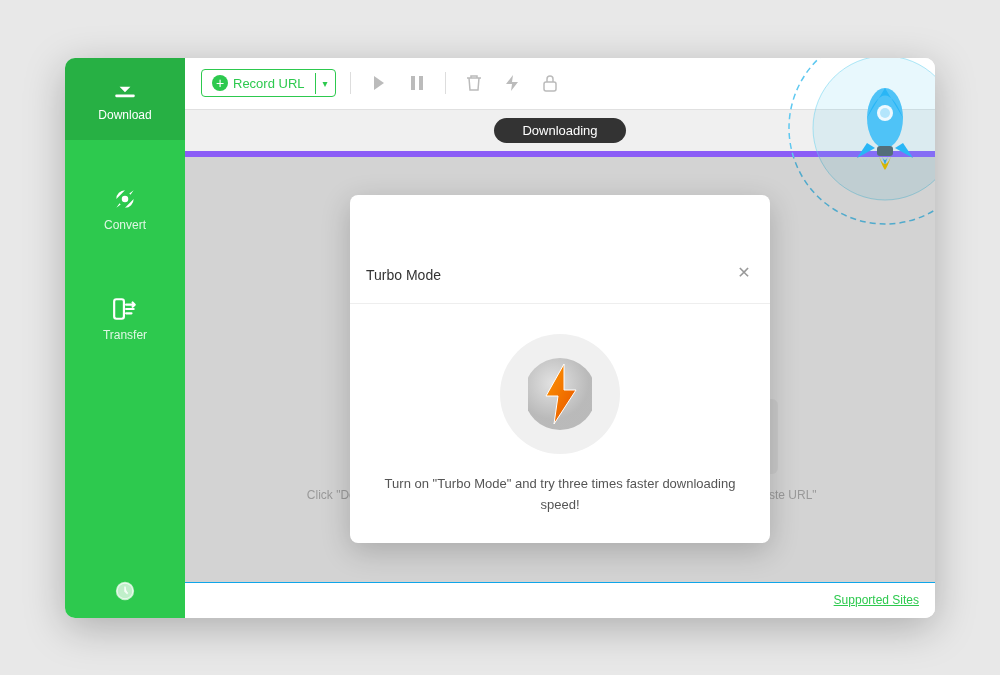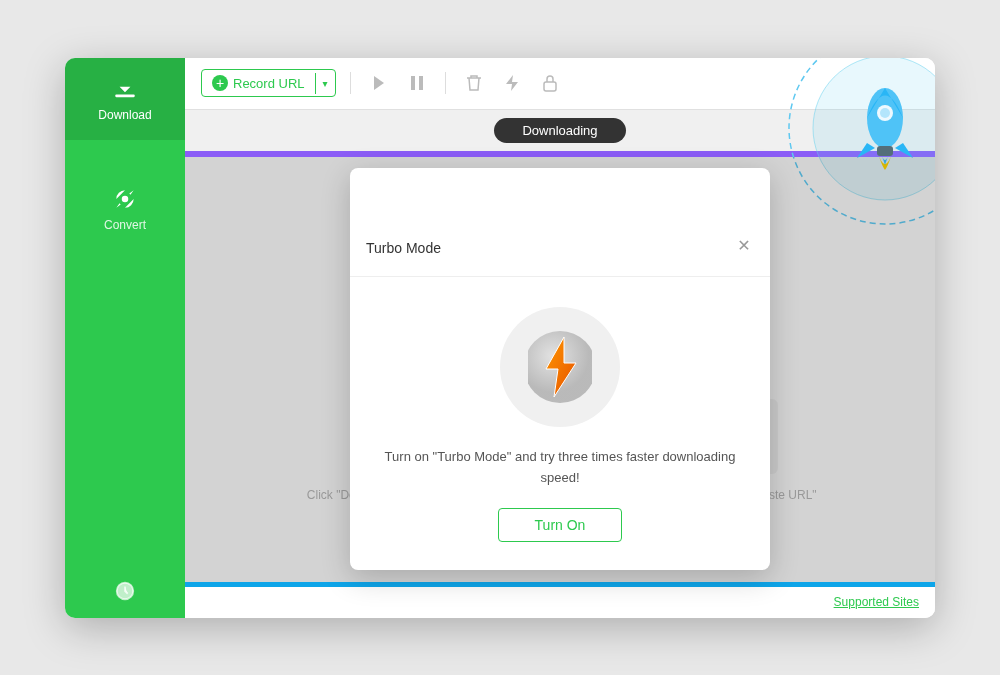--- a/index.html
+++ b/index.html
@@ -234,21 +234,21 @@
     .hint-text {
       font-size: 12px;
       color: #888;
       line-height: 1.5;
     }
 
     
     .bottom-bar {
       height: 36px;
       background: #fff;
-      border-top: 5px solid #0ea5e9;
+      border-top: 1px solid #0ea5e9;
       display: flex;
       align-items: center;
       justify-content: flex-end;
       padding: 0 16px;
     }
 
     .supported-sites-link {
       color: #2dc94e;
       font-size: 12px;
       text-decoration: underline;
@@ -379,20 +379,28 @@
 
       <div class="sidebar-item">
         <svg viewBox="0 0 24 24">
           <path d="M4 12a8 8 0 0 1 8-8v0M20 12a8 8 0 0 1-8 8"></path>
           <path d="M17 8l3-4-4 3M7 16l-3 4 4-3"></path>
           <circle cx="12" cy="12" r="3"></circle>
         </svg>
         <span>Convert</span>
       </div>
 
+      <div class="sidebar-item">
+        <svg viewBox="0 0 24 24">
+          <rect x="2" y="3" width="9" height="18" rx="2" fill="none" stroke="#fff" stroke-width="2"></rect>
+          <path d="M13 8h7M13 12h7M13 16h5" stroke="#fff" stroke-width="2" stroke-linecap="round"></path>
+          <path d="M19 6l2 2-2 2" stroke="#fff" stroke-width="2" stroke-linecap="round" stroke-linejoin="round"></path>
+        </svg>
+        <span>Transfer</span>
+      </div>
 
     </div>
 
     <div class="sidebar-bottom">
       <svg viewBox="0 0 24 24" fill="none" stroke="rgba(255,255,255,0.7)" stroke-width="2">
         <circle cx="12" cy="12" r="9"></circle>
         <path d="M12 7v5l3 3"></path>
       </svg>
     </div>
   </div>
@@ -502,21 +510,20 @@
                     <stop offset="100%" stop-color="#e65100"></stop>
                   </linearGradient>
                 </defs>
 
                 <path d="M36 10 L18 42 L30 42 L26 70 L48 36 L36 36 Z" fill="url(#boltGrad)" stroke="#fff" stroke-width="1"></path>
               </svg>
             </div>
 
             <span class="modal-desc">Turn on "Turbo Mode" and try three times faster downloading speed!</span>
 
-            <button class="turn-on-btn">Turn On</button>
           </div>
 
         </div>
       </div>
 
     </div>
 
     <div class="bottom-bar">
       <span class="supported-sites-link">Supported Sites</span>
     </div>

